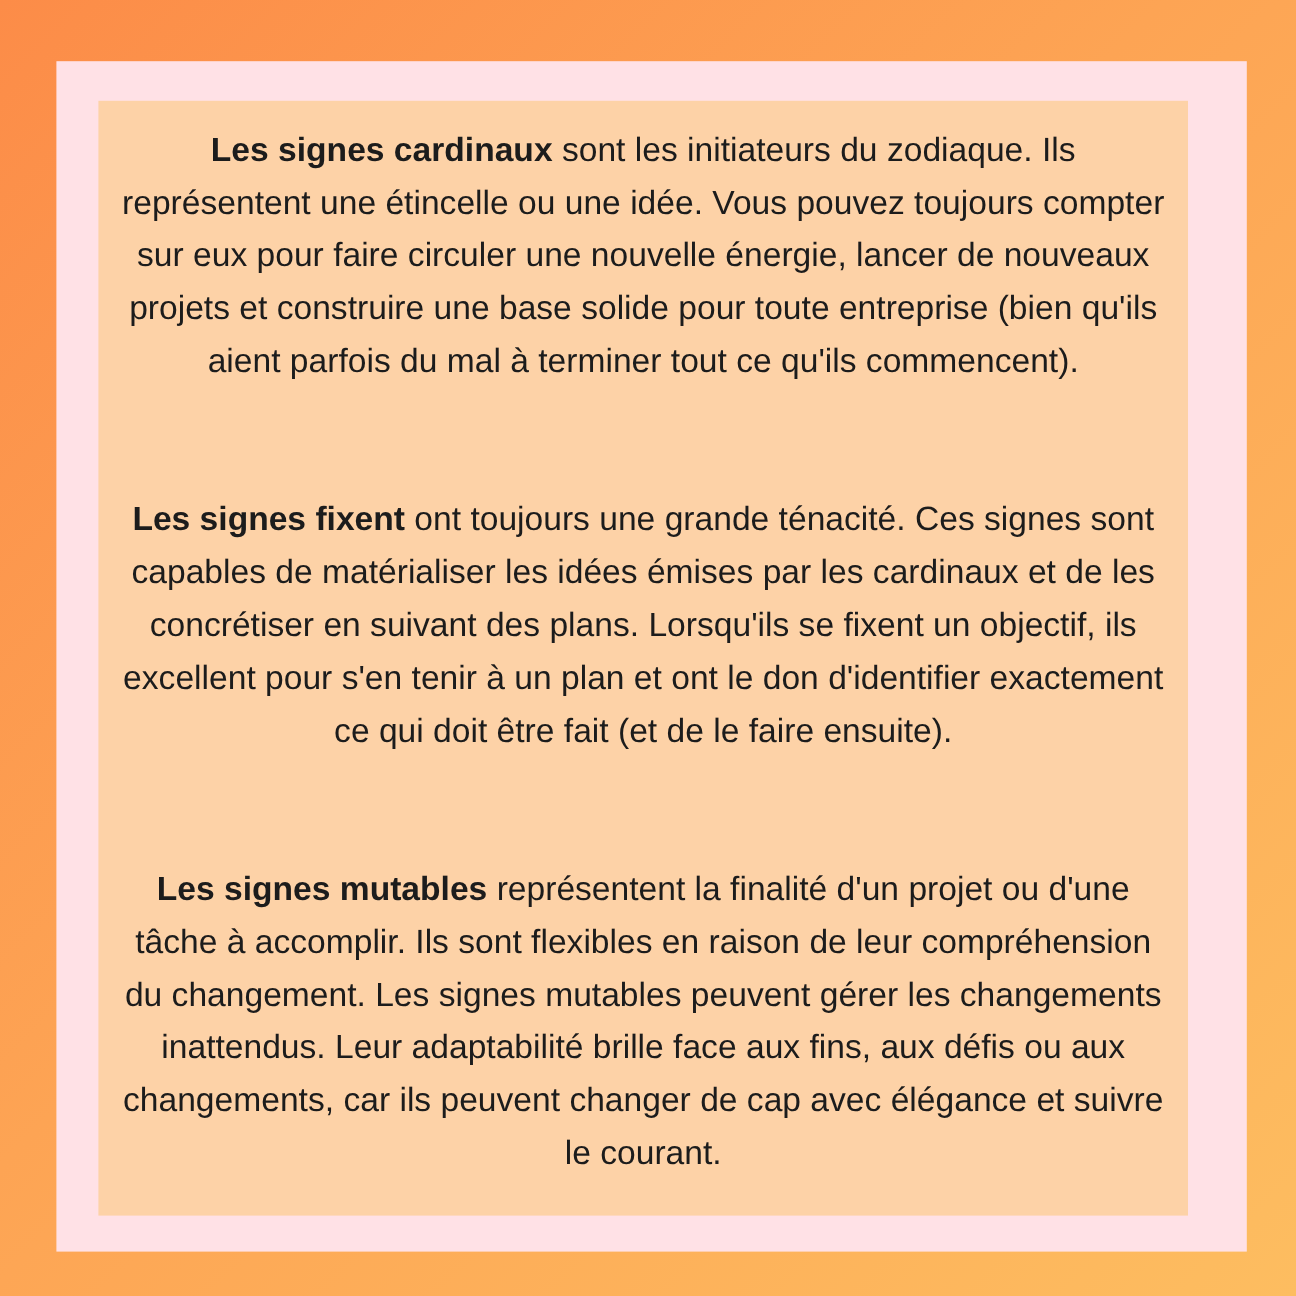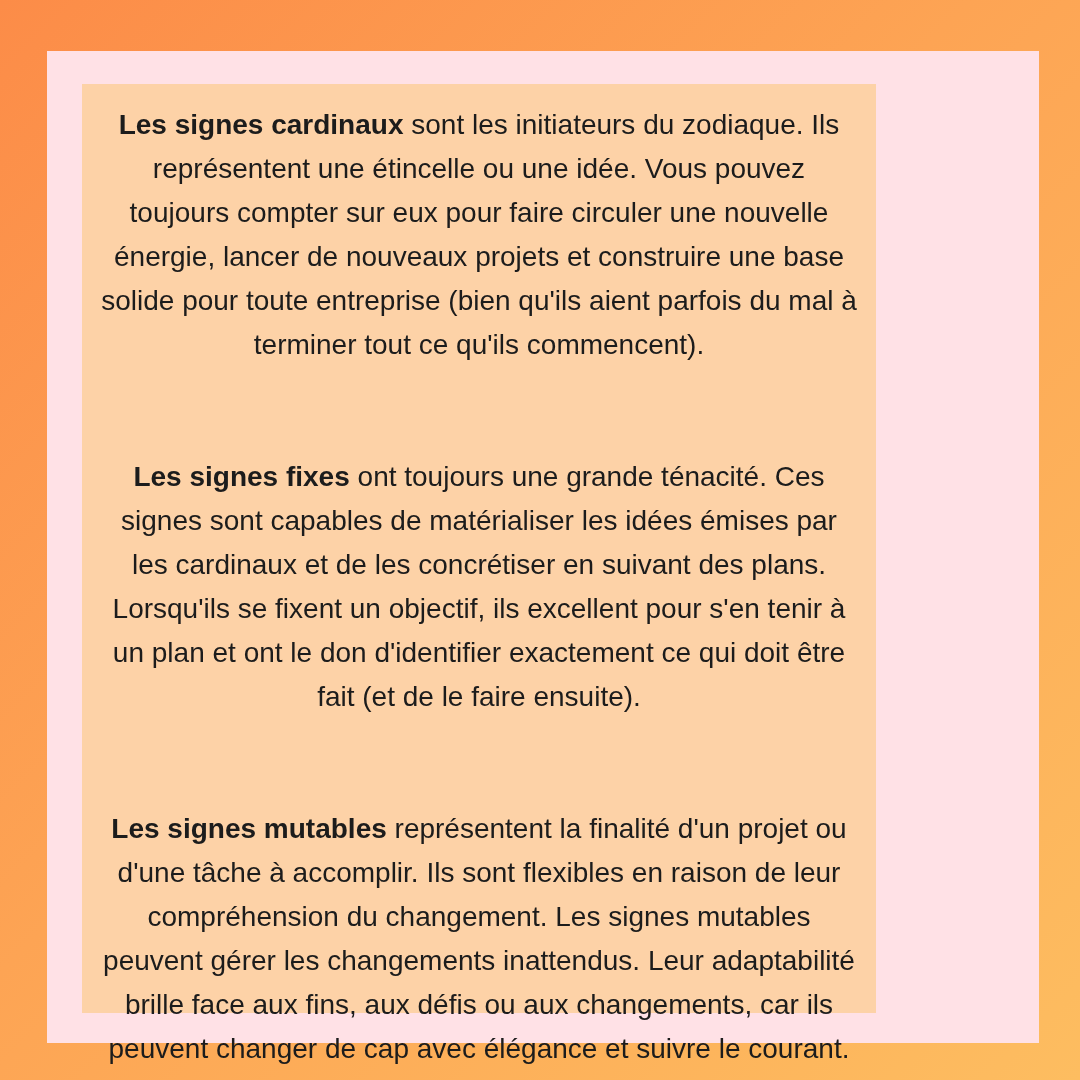--- a/index.html
+++ b/index.html
@@ -22,21 +22,21 @@
     left: 47px;
     top: 51px;
     width: 992px;
     height: 992px;
     background: #ffe1e6;
   }
   .card {
     position: absolute;
     left: 35px;
     top: 33px;
-    width: 794px;
+    width: 908px;
     height: 929px;
     background: #fdd2a7;
     box-sizing: border-box;
     padding: 19px 18px 0 18px;
   }
   .para {
     margin: 0 auto 88px auto;
     max-width: 882px;
     font-family: "Liberation Sans", "DejaVu Sans", sans-serif;
     font-size: 28px;
@@ -54,19 +54,19 @@
 </style>
 </head>
 <body>
 
 <div class="poster">
   <div class="frame">
     <div class="card">
 
       <p class="para"><strong>Les signes cardinaux</strong><span> sont les initiateurs du zodiaque. Ils représentent une étincelle ou une idée. Vous pouvez toujours compter sur eux pour faire circuler une nouvelle énergie, lancer de nouveaux projets et construire une base solide pour toute entreprise (bien qu'ils aient parfois du mal à terminer tout ce qu'ils commencent).</span></p>
 
-      <p class="para"><strong>Les signes fixes</strong><span> ont toujours une grande ténacité. Ces signes sont capables de matérialiser les idées émises par les cardinaux et de les concrétiser en suivant des plans. Lorsqu'ils se fixent un objectif, ils excellent pour s'en tenir à un plan et ont le don d'identifier exactement ce qui doit être fait (et de le faire ensuite).</span></p>
+      <p class="para"><strong>Les signes fixent</strong><span> ont toujours une grande ténacité. Ces signes sont capables de matérialiser les idées émises par les cardinaux et de les concrétiser en suivant des plans. Lorsqu'ils se fixent un objectif, ils excellent pour s'en tenir à un plan et ont le don d'identifier exactement ce qui doit être fait (et de le faire ensuite).</span></p>
 
       <p class="para"><strong>Les signes mutables</strong><span> représentent la finalité d'un projet ou d'une tâche à accomplir. Ils sont flexibles en raison de leur compréhension du changement. Les signes mutables peuvent gérer les changements inattendus. Leur adaptabilité brille face aux fins, aux défis ou aux changements, car ils peuvent changer de cap avec élégance et suivre le courant.</span></p>
 
     </div>
   </div>
 </div>
 
 </body></html>

